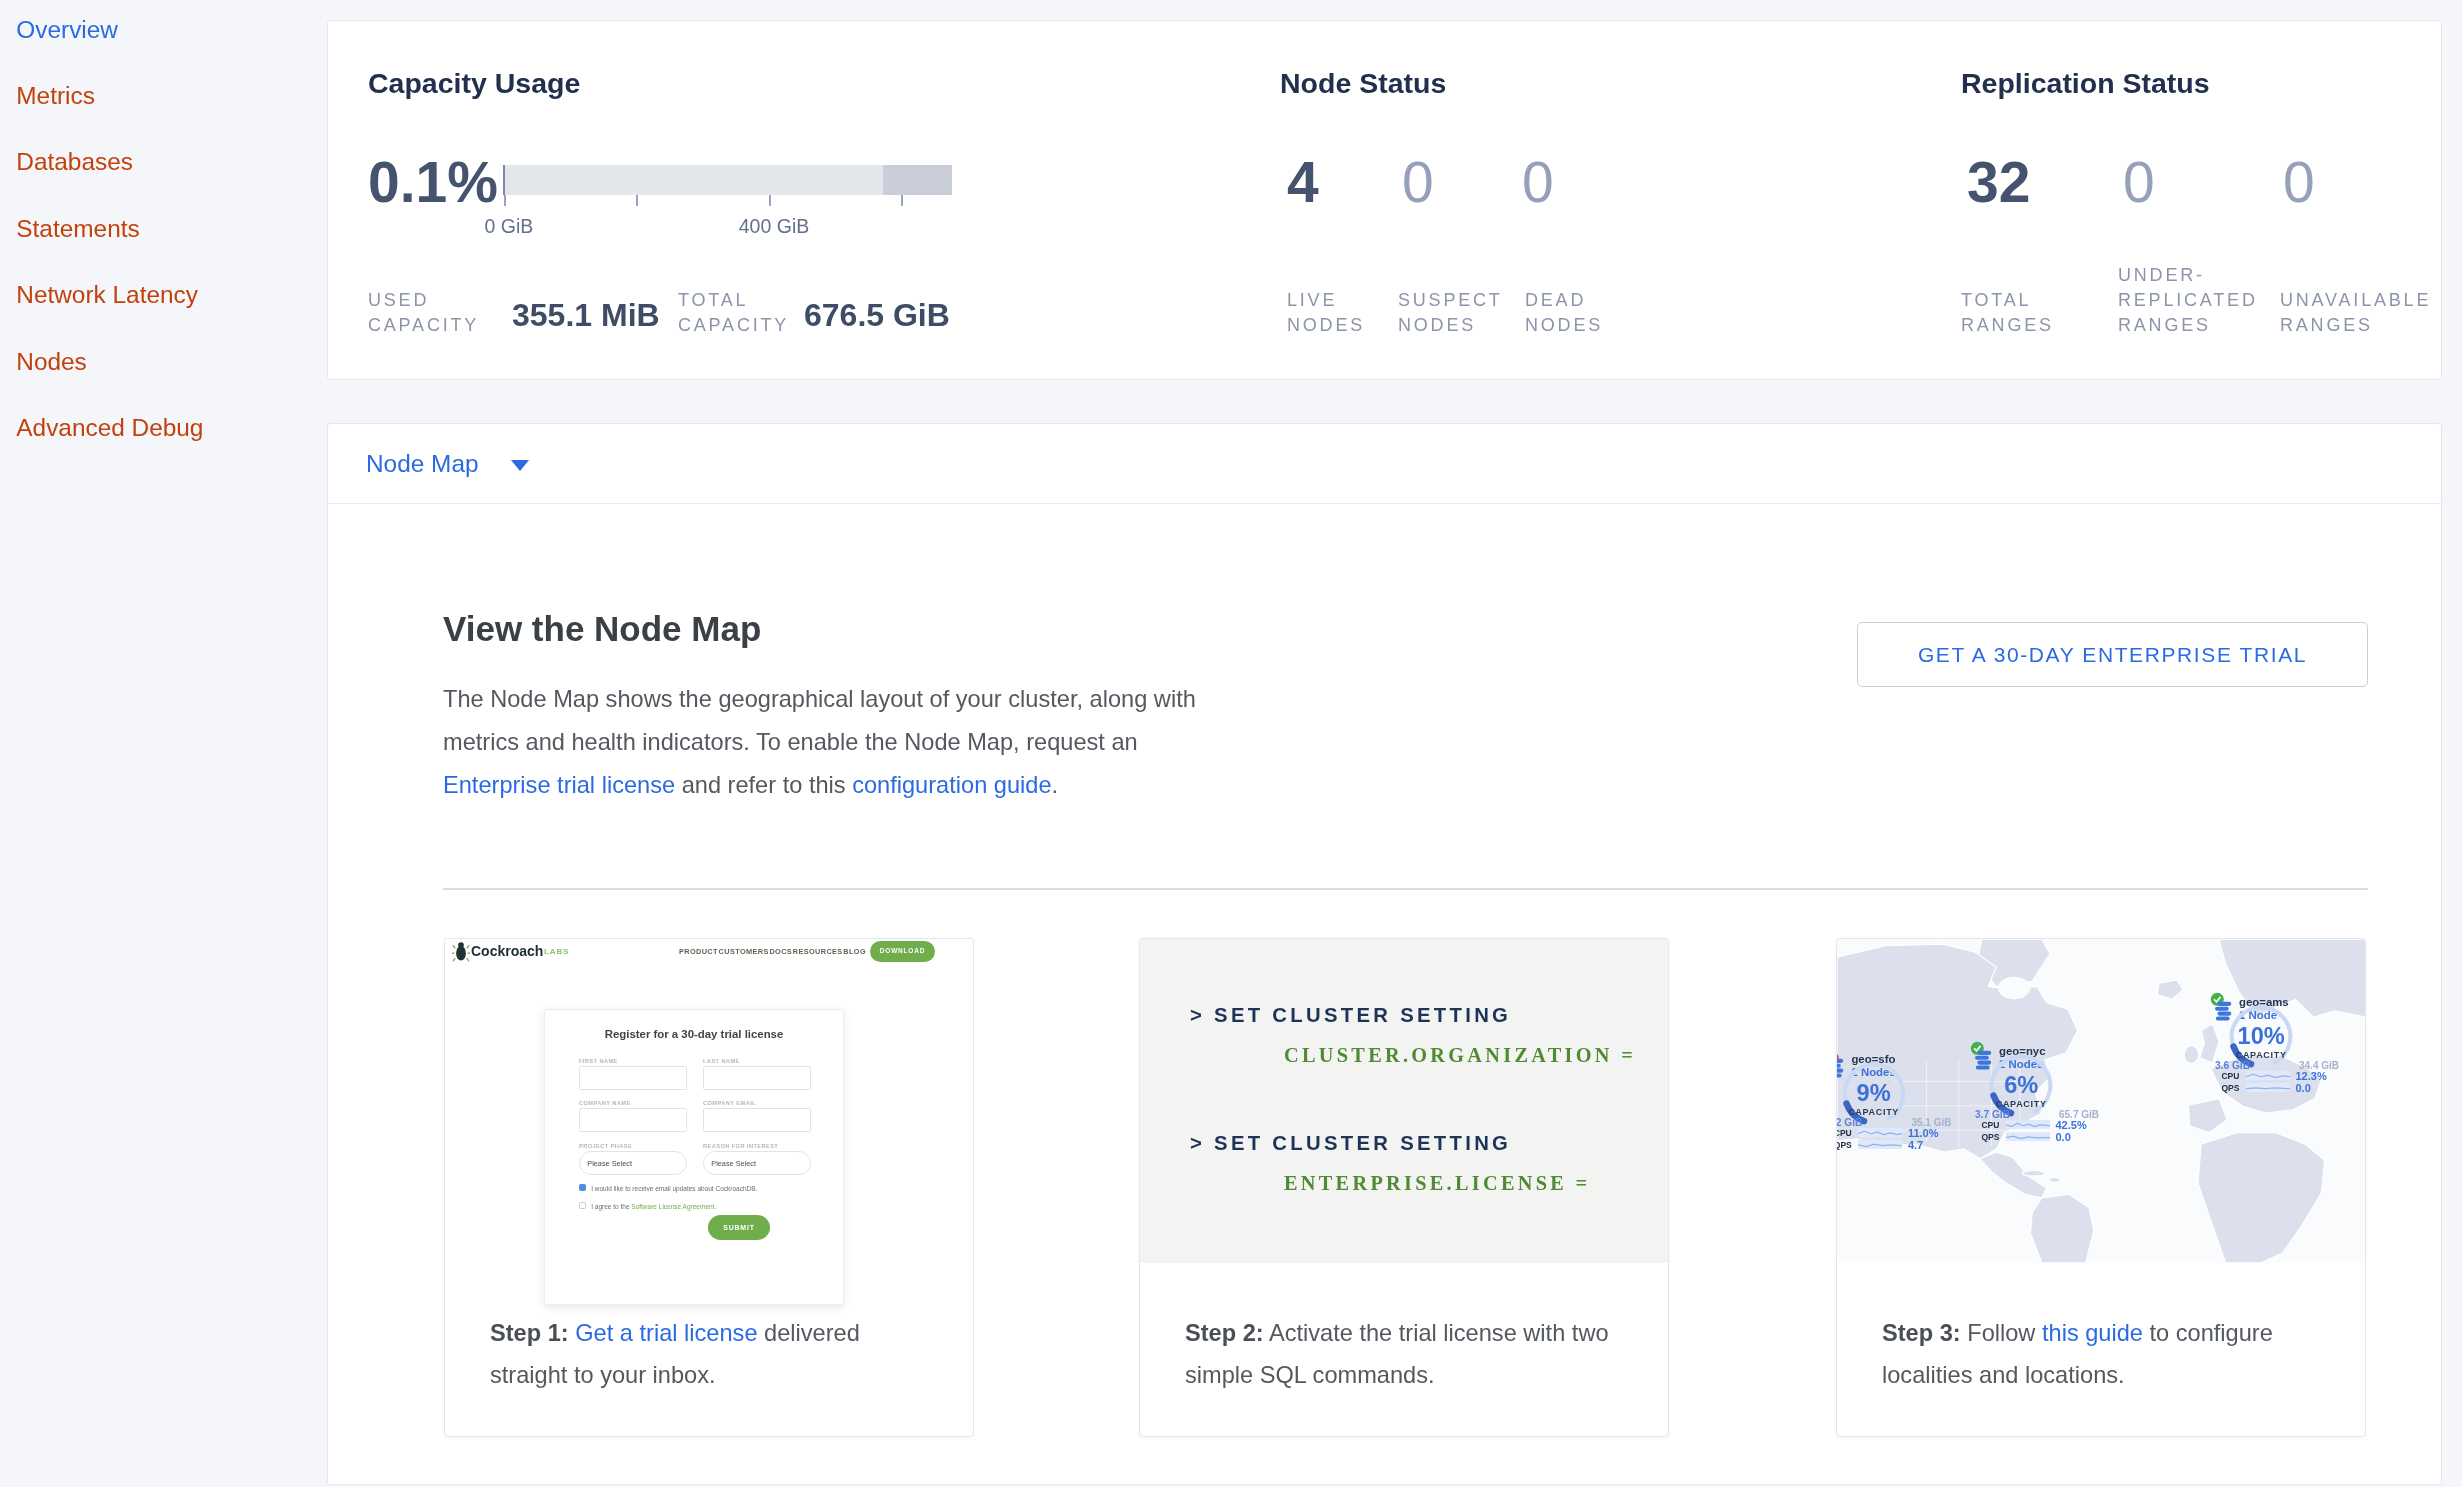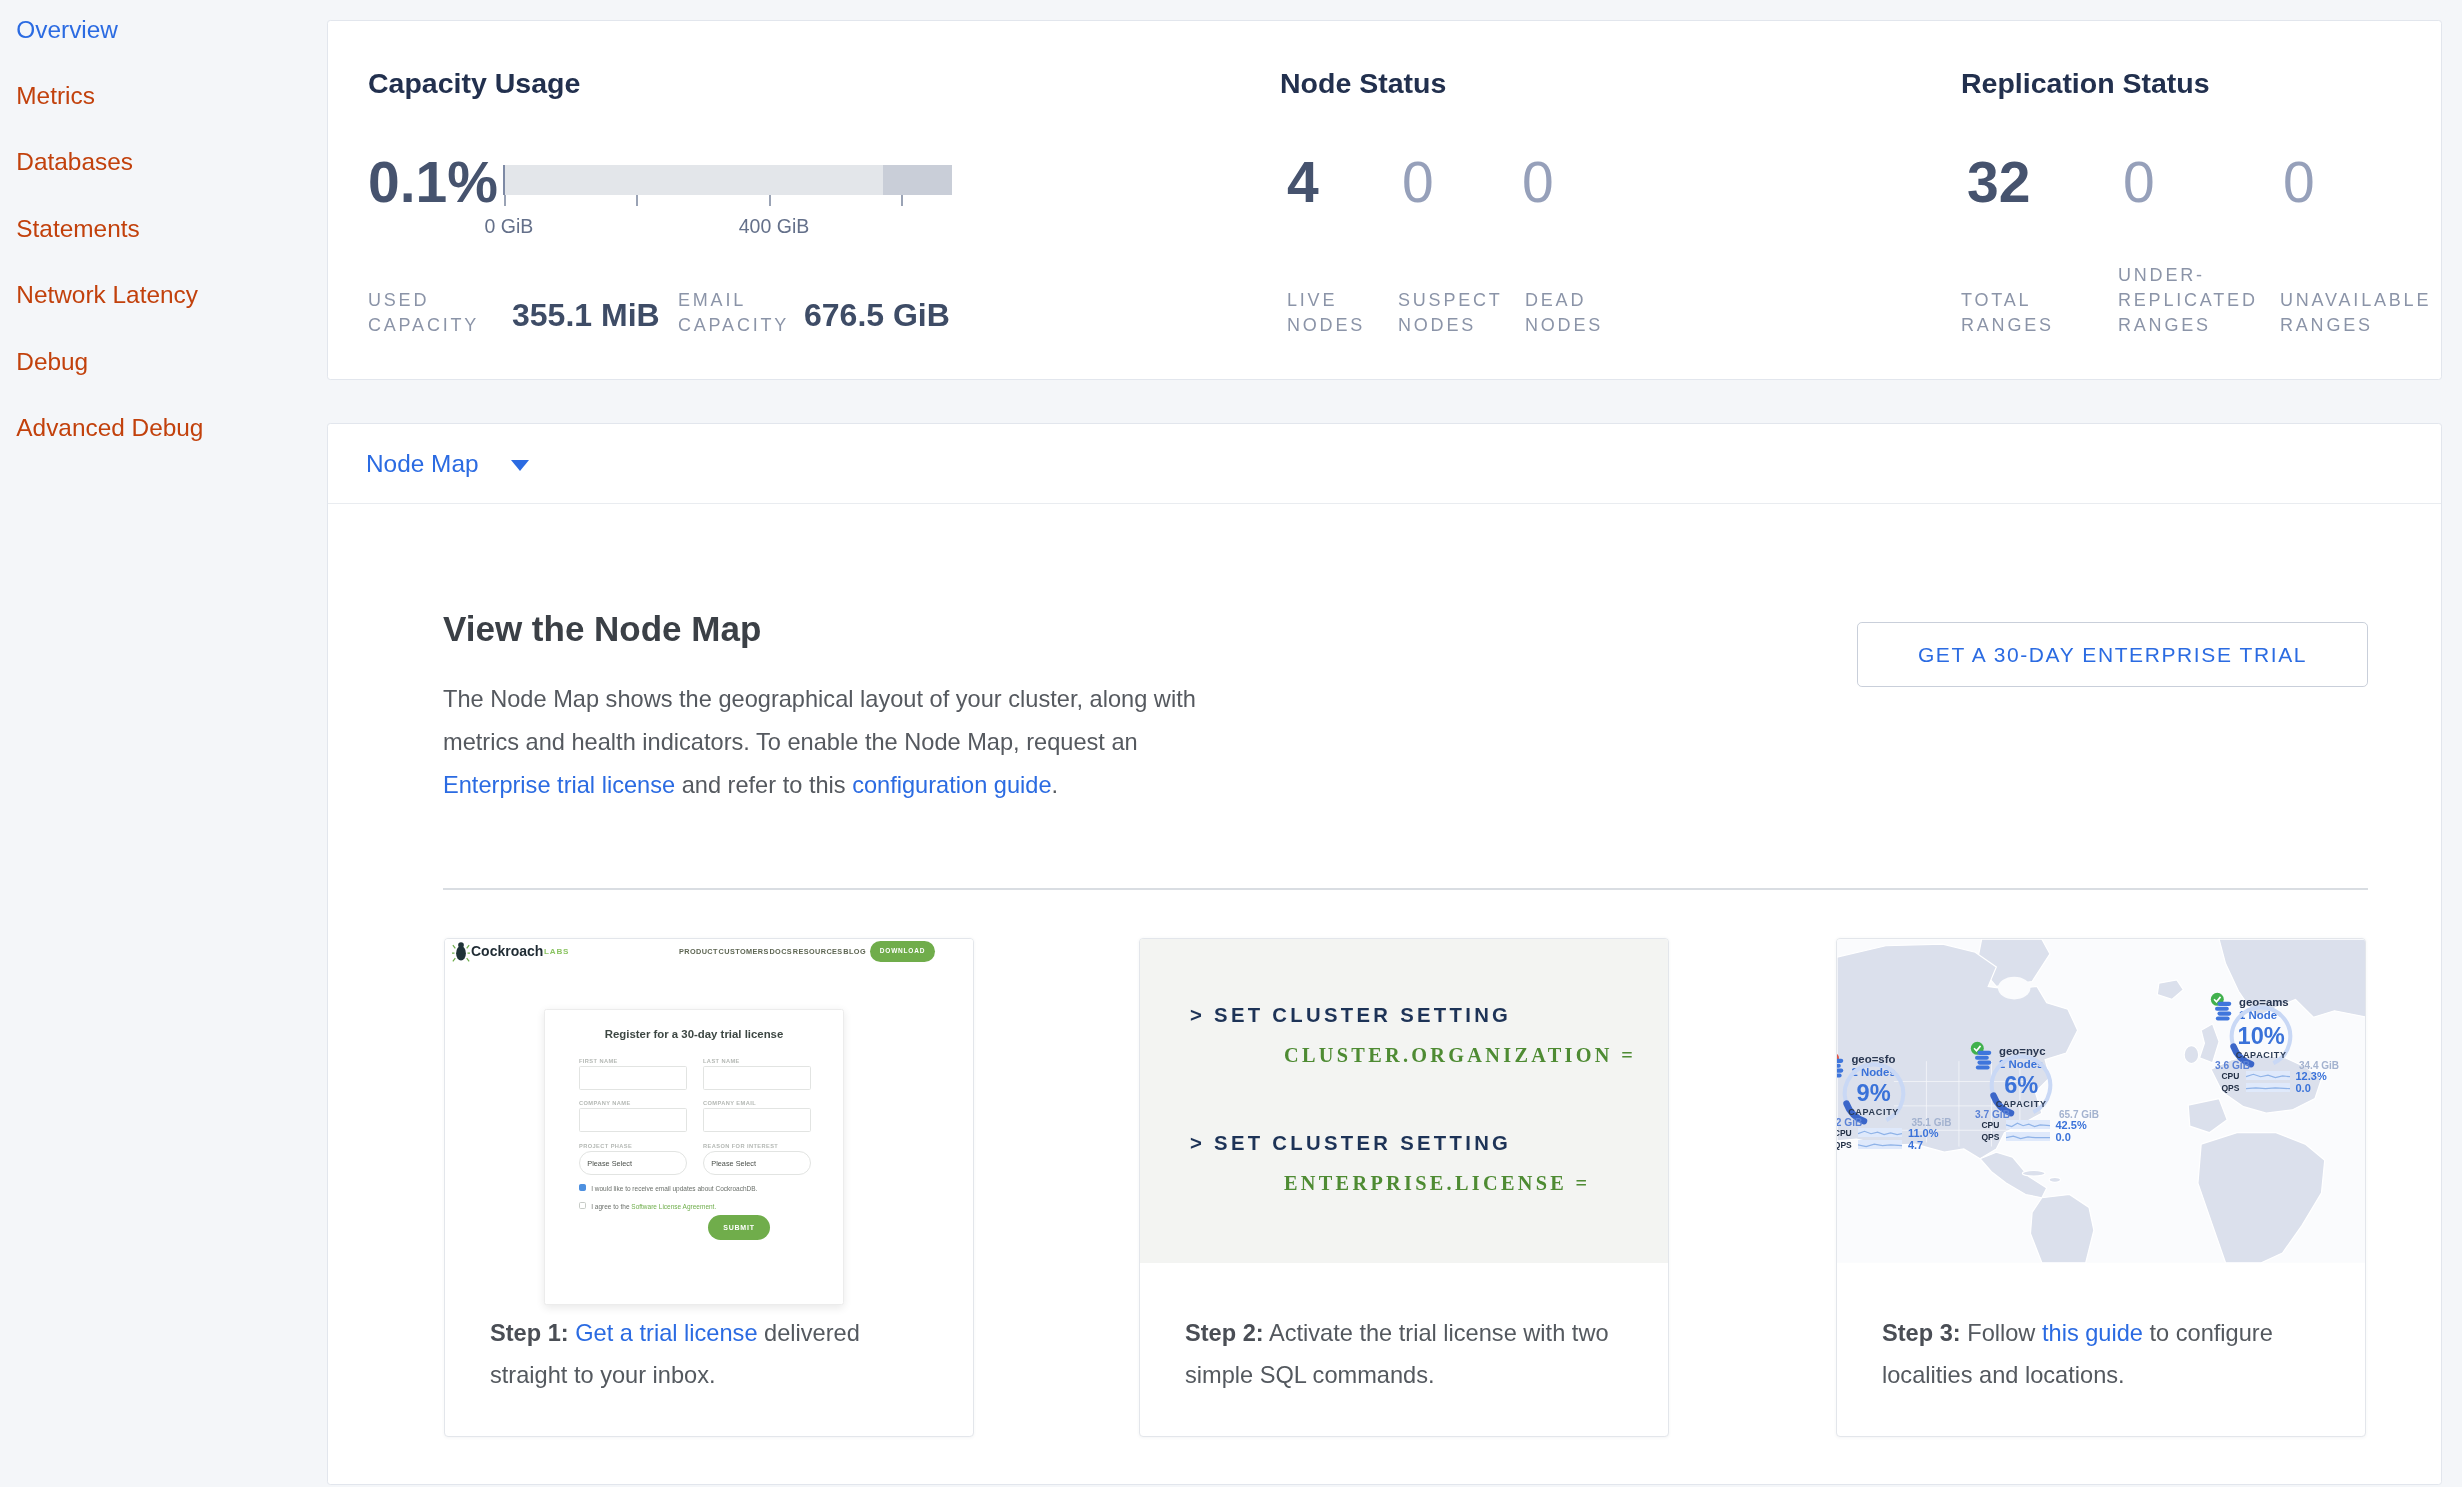--- a/index.html
+++ b/index.html
@@ -92,41 +92,41 @@
 <body>
 
 <div id="app">
 
   <nav class="sidebar">
     <div class="side-item active" style="top:9.8px">Overview</div>
     <div class="side-item" style="top:76px">Metrics</div>
     <div class="side-item" style="top:142px">Databases</div>
     <div class="side-item" style="top:209px">Statements</div>
     <div class="side-item" style="top:275px">Network Latency</div>
-    <div class="side-item" style="top:342px">Debug</div>
+    <div class="side-item" style="top:342px">Nodes</div>
     <div class="side-item" style="top:408px">Advanced Debug</div>
   </nav>
 
   <section class="panel" id="summary-panel">
 
     <h3 class="stat-title" style="left:40px">Capacity Usage</h3>
     <div class="big-num" style="left:40px">0.1%</div>
     <div class="cap-bar">
       <div class="cap-bar-used"></div>
       <div class="cap-bar-dark"></div>
     </div>
     <div class="cap-tick" style="left:176px"></div>
     <div class="cap-tick" style="left:308px"></div>
     <div class="cap-tick" style="left:441px"></div>
     <div class="cap-tick" style="left:573px"></div>
     <div class="cap-tick-label" style="left:181px">0 GiB</div>
     <div class="cap-tick-label" style="left:446px">400 GiB</div>
     <div class="stat-label" style="left:40px;  width:130px">USED CAPACITY</div>
     <div class="stat-value" style="left:184px">355.1 MiB</div>
-    <div class="stat-label" style="left:350px; width:130px">EMAIL CAPACITY</div>
+    <div class="stat-label" style="left:350px; width:130px">TOTAL CAPACITY</div>
     <div class="stat-value" style="left:476px">676.5 GiB</div>
 
     <h3 class="stat-title" style="left:952px">Node Status</h3>
     <div class="big-num" style="left:959px">4</div>
     <div class="big-num dim" style="left:1074px">0</div>
     <div class="big-num dim" style="left:1194px">0</div>
     <div class="stat-label" style="left:959px;width:106px">LIVE NODES</div>
     <div class="stat-label" style="left:1070px;width:114px">SUSPECT NODES</div>
     <div class="stat-label" style="left:1197px;width:106px">DEAD NODES</div>
 

